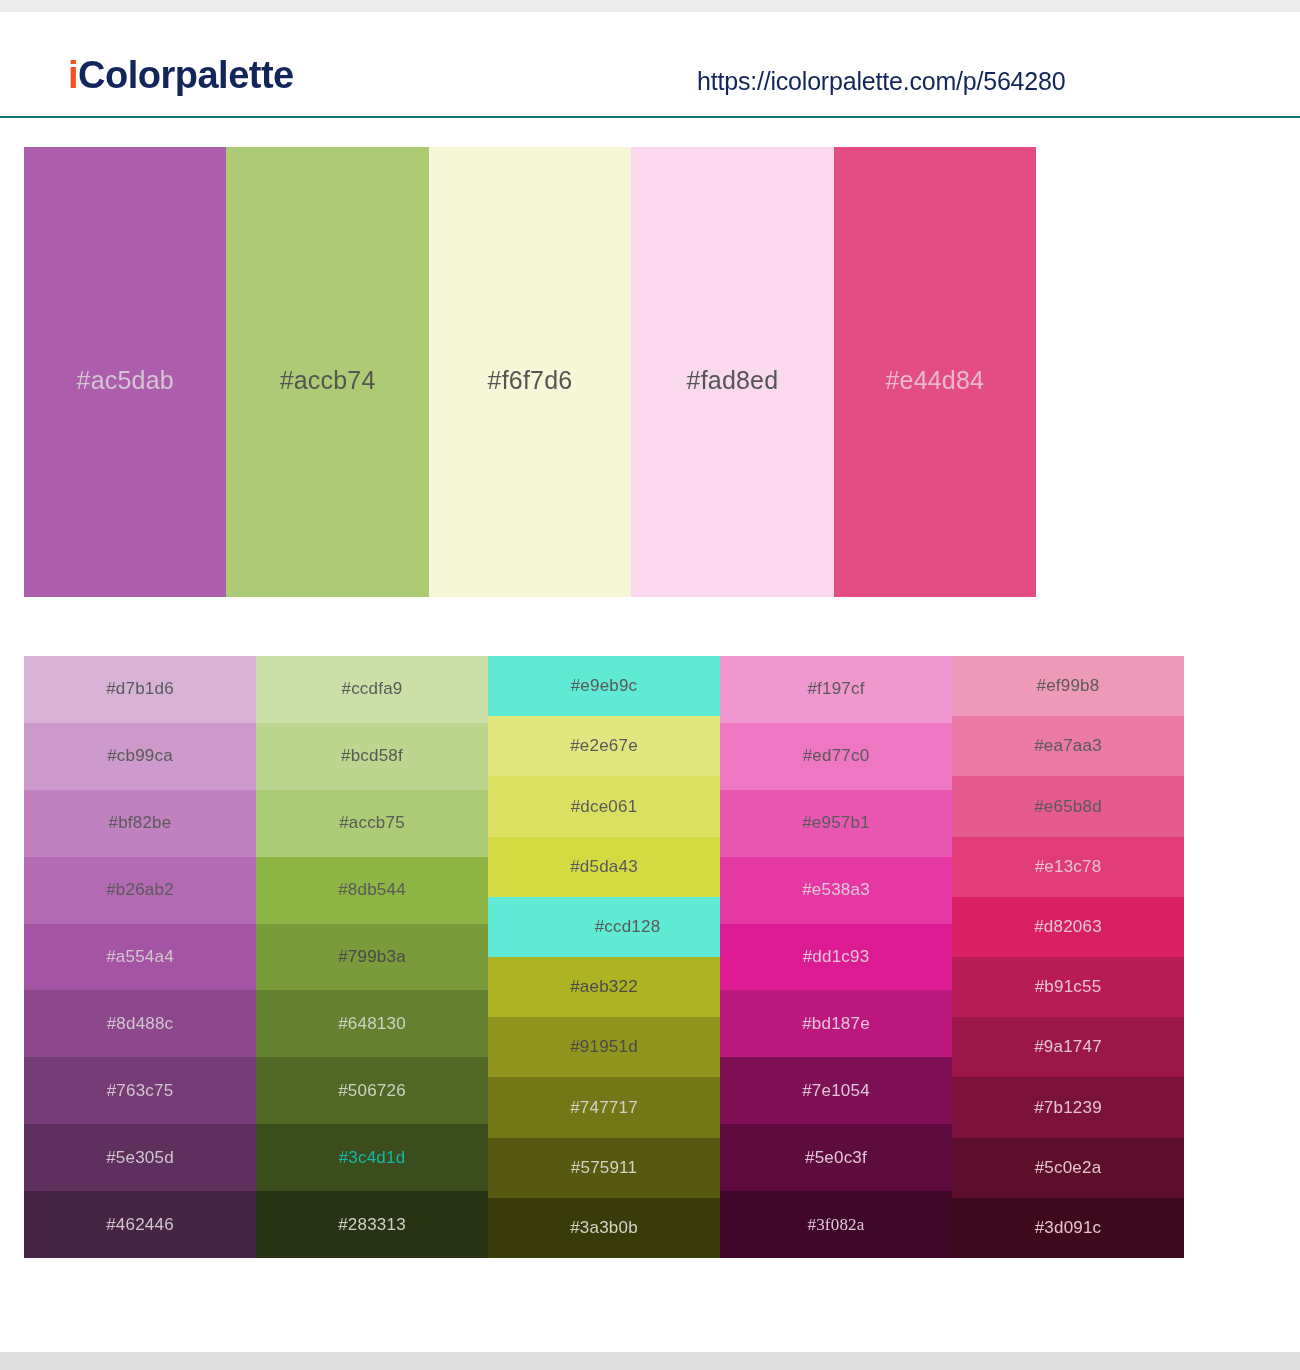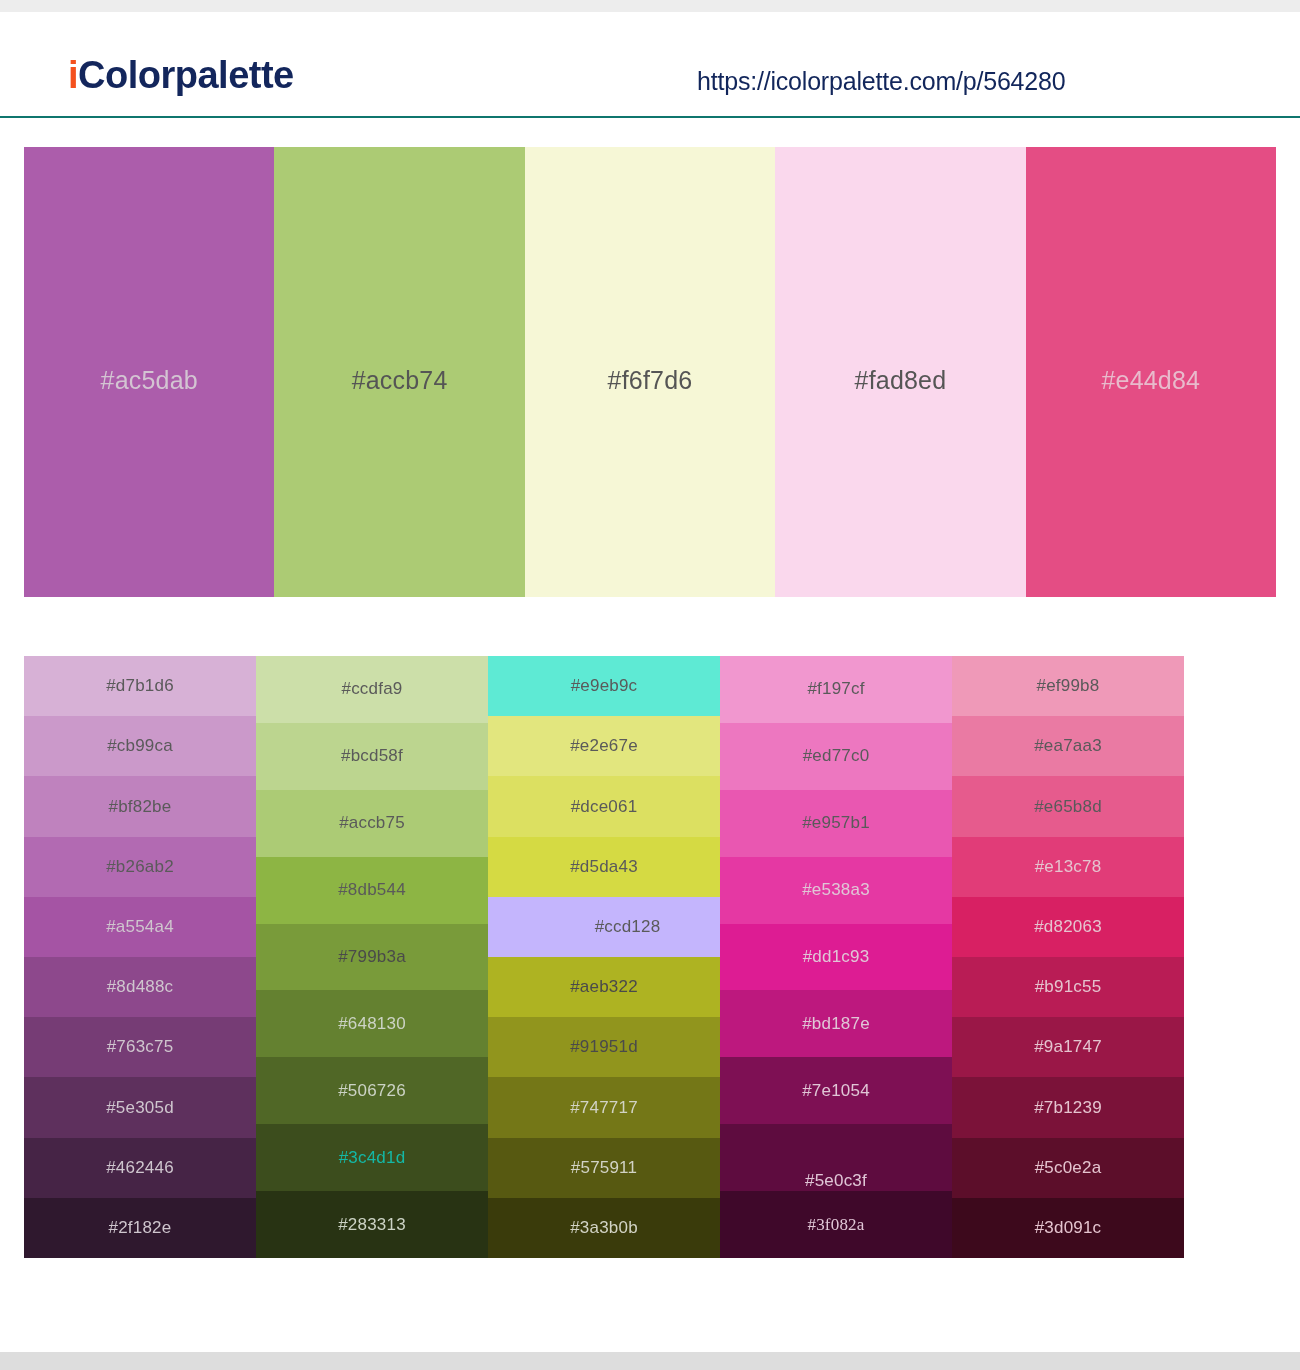--- a/index.html
+++ b/index.html
@@ -49,21 +49,21 @@
     color: #12265b;
     white-space: nowrap;
     letter-spacing: -0.2px;
   }
 
   
   .main-palette {
     position: absolute;
     left: 24px;
     top: 147px;
-    width: 1252px;
+    width: 1012px;
     height: 450px;
     display: flex;
   }
   .main-swatch {
     flex: 1 1 0;
     position: relative;
     display: flex;
     align-items: center;
     justify-content: center;
   }
@@ -163,23 +163,20 @@
         </div>
         <div class="shade-cell" style="background: rgb(118, 60, 117); color: rgb(207, 198, 206);">
           <span>#763c75</span>
         </div>
         <div class="shade-cell" style="background: rgb(94, 48, 93); color: rgb(207, 198, 206);">
           <span>#5e305d</span>
         </div>
         <div class="shade-cell" style="background: rgb(70, 36, 70); color: rgb(207, 198, 206);">
           <span>#462446</span>
         </div>
-        <div class="shade-cell" style="background: rgb(47, 24, 46); color: rgb(207, 198, 206);">
-          <span>#2f182e</span>
-        </div>
       </div>
       <div class="shade-column">
         <div class="shade-cell" style="background: rgb(204, 223, 169); color: rgb(90, 90, 90);">
           <span>#ccdfa9</span>
         </div>
         <div class="shade-cell" style="background: rgb(188, 213, 143); color: rgb(90, 90, 90);">
           <span>#bcd58f</span>
         </div>
         <div class="shade-cell" style="background: rgb(172, 203, 117); color: rgb(90, 90, 90);">
           <span>#accb75</span>
@@ -209,21 +206,21 @@
         </div>
         <div class="shade-cell" style="background: rgb(226, 230, 126); color: rgb(90, 90, 90);">
           <span>#e2e67e</span>
         </div>
         <div class="shade-cell" style="background: rgb(220, 224, 97); color: rgb(90, 90, 90);">
           <span>#dce061</span>
         </div>
         <div class="shade-cell" style="background: rgb(213, 218, 67); color: rgb(90, 90, 90);">
           <span>#d5da43</span>
         </div>
-        <div class="shade-cell" style="background: #c4b5fd; color: rgb(90, 90, 90); padding-left: 47px;">
+        <div class="shade-cell" style="background: #5eead4; color: rgb(90, 90, 90); padding-left: 47px;">
           <span>#ccd128</span>
         </div>
         <div class="shade-cell" style="background: rgb(174, 179, 34); color: rgb(74, 74, 74);">
           <span>#aeb322</span>
         </div>
         <div class="shade-cell" style="background: rgb(145, 149, 29); color: rgb(74, 74, 74);">
           <span>#91951d</span>
         </div>
         <div class="shade-cell" style="background: rgb(116, 119, 23); color: rgb(210, 211, 197);">
           <span>#747717</span>
@@ -250,21 +247,21 @@
         </div>
         <div class="shade-cell" style="background: rgb(221, 28, 147); color: rgb(224, 198, 214);">
           <span>#dd1c93</span>
         </div>
         <div class="shade-cell" style="background: rgb(189, 24, 126); color: rgb(224, 198, 214);">
           <span>#bd187e</span>
         </div>
         <div class="shade-cell" style="background: rgb(126, 16, 84); color: rgb(224, 198, 214);">
           <span>#7e1054</span>
         </div>
-        <div class="shade-cell" style="background: rgb(94, 12, 63); color: rgb(224, 198, 214); align-items: flex-end;">
+        <div class="shade-cell" style="background: rgb(94, 12, 63); color: rgb(224, 198, 214);">
           <span>#5e0c3f</span>
         </div>
         <div class="shade-cell" style="background: rgb(63, 8, 42); color: rgb(224, 198, 214); font-family: Liberation Serif, serif;">
           <span>#3f082a</span>
         </div>
       </div>
       <div class="shade-column">
         <div class="shade-cell" style="background: rgb(239, 153, 184); color: rgb(90, 90, 90);">
           <span>#ef99b8</span>
         </div>

